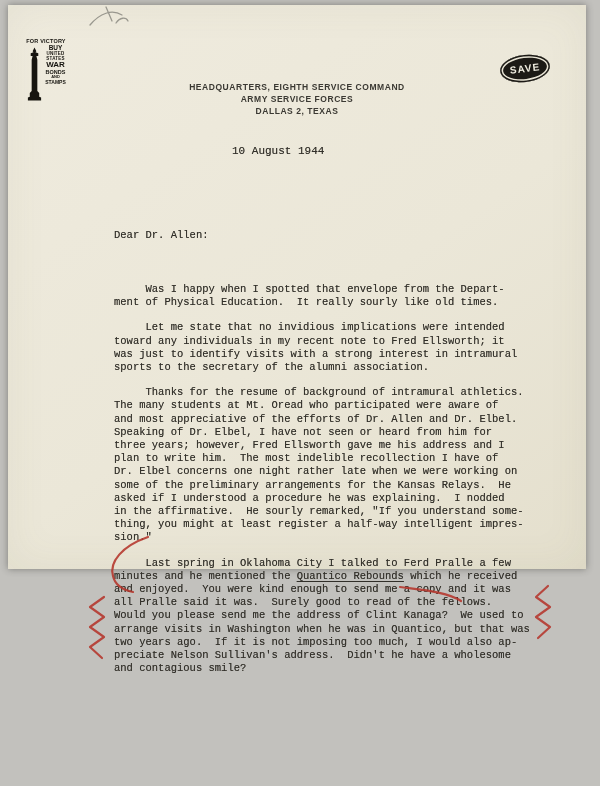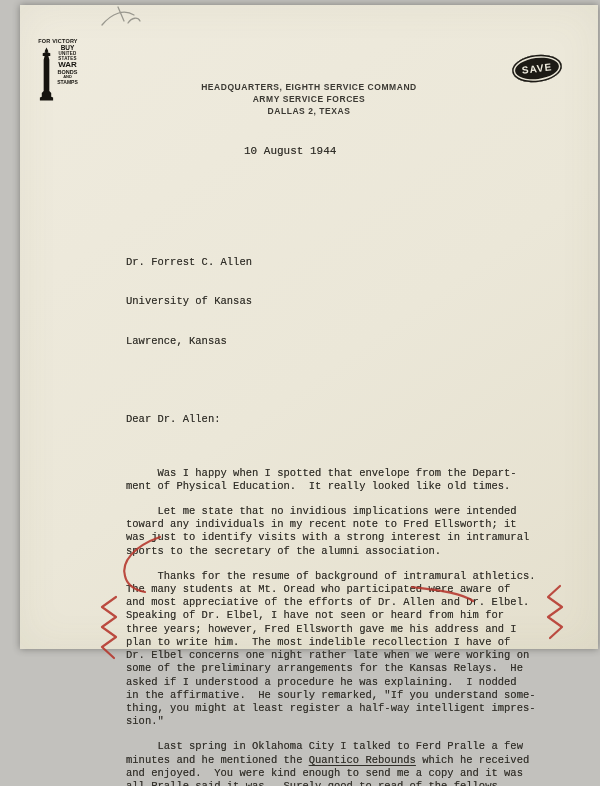--- a/index.html
+++ b/index.html
@@ -3,21 +3,21 @@
 <meta charset="utf-8">
 <style>
   html,body { margin:0; padding:0; }
   body {
     width:600px; height:786px; overflow:hidden;
     background:#c2c1bd;
     font-family:"Liberation Mono", "DejaVu Sans Mono", monospace;
     position:relative;
   }
   .paper {
-    position:absolute; left:20px; top:5px; width:578px; height:644px;
+    position:absolute; left:8px; top:5px; width:578px; height:564px;
     background:linear-gradient(145deg,#efebde 0%, #ebe7d8 55%, #e4dfcd 100%);
     box-shadow:0 0 7px rgba(40,40,35,.45), inset 0 0 40px rgba(120,110,80,.08);
   }
   svg.overlay { position:absolute; left:0; top:0; pointer-events:none; }
 
   
   .letterhead {
     position:absolute; top:76px; left:0; width:100%; text-align:center;
     font-family:"Liberation Sans", sans-serif; font-weight:bold; color:#3b3933;
   }
@@ -103,28 +103,23 @@
 
   <div class="letterhead">
     <div>HEADQUARTERS, EIGHTH SERVICE COMMAND</div>
     <div>ARMY SERVICE FORCES</div>
     <div>DALLAS 2, TEXAS</div>
   </div>
 
   <div class="date tw">10 August 1944</div>
 
   <div class="letter-body tw">
-    <div class="recipient">
-      <div>Dr. Forrest C. Allen</div>
-      <div>University of Kansas</div>
-      <div>Lawrence, Kansas</div>
-    </div>
     <div class="salutation">Dear Dr. Allen:</div>
     <div id="paragraphs"><div class="para">     Was I happy when I spotted that envelope from the Depart-
-ment of Physical Education.  It really looked like old times.</div><div class="para">     Let me state that no invidious implications were intended
+ment of Physical Education.  It really sourly like old times.</div><div class="para">     Let me state that no invidious implications were intended
 toward any individuals in my recent note to Fred Ellsworth; it
 was just to identify visits with a strong interest in intramural
 sports to the secretary of the alumni association.</div><div class="para">     Thanks for the resume of background of intramural athletics.
 The many students at Mt. Oread who participated were aware of
 and most appreciative of the efforts of Dr. Allen and Dr. Elbel.
 Speaking of Dr. Elbel, I have not seen or heard from him for
 three years; however, Fred Ellsworth gave me his address and I
 plan to write him.  The most indelible recollection I have of
 Dr. Elbel concerns one night rather late when we were working on
 some of the preliminary arrangements for the Kansas Relays.  He

